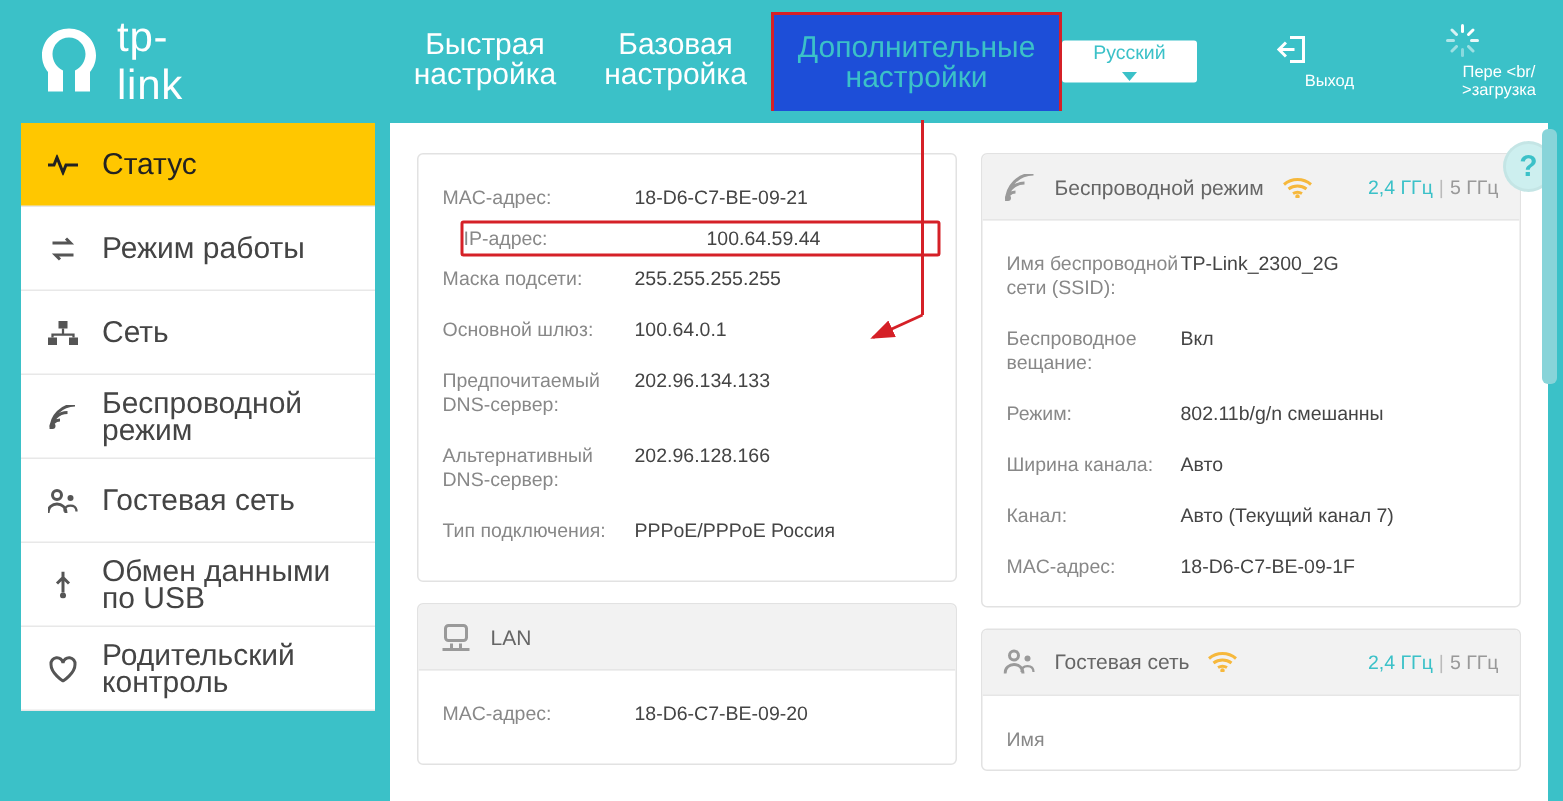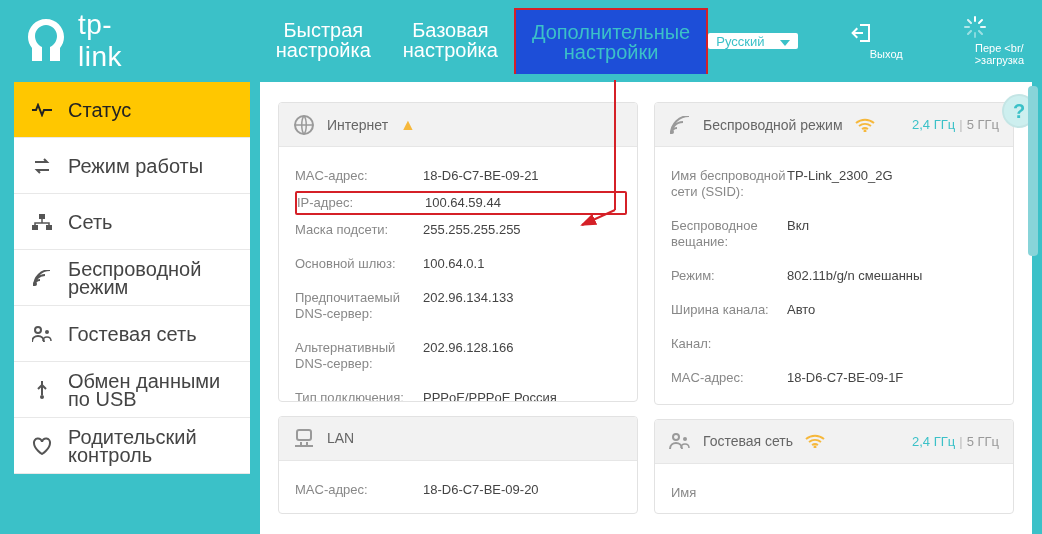--- a/index.html
+++ b/index.html
@@ -8,21 +8,21 @@
 
   
   .header { height: 82px; display: flex; align-items: center; padding: 0 18px 0 24px; }
   .logo-wrap { display: flex; align-items: center; gap: 10px; }
   .logo-mark svg { display: block; }
   .logo-text { color: #fff; font-size: 28px; font-weight: 500; letter-spacing: .5px; }
   .tabs { display: flex; margin-left: 120px; }
   .tab { color: #fff; text-align: center; font-size: 20px; line-height: 20px; padding: 12px 16px; cursor: pointer; white-space: pre-line; }
   .tab.selected { background: #1d4ed8; color: #3bc1c8; border: 2px solid #d52027; border-bottom: none; }
   .header-spacer { flex: 1; }
-  .lang-select { width: 100px; height: 16px; background: #fff; border-radius: 2px; display: flex; align-items: center; padding: 0 8px; color: #3bc1c8; font-size: 13px; justify-content: space-between; }
+  .lang-select { width: 100px; height: 28px; background: #fff; border-radius: 2px; display: flex; align-items: center; padding: 0 8px; color: #3bc1c8; font-size: 13px; justify-content: space-between; flex-direction: column; }
   .hdr-btn { display: flex; flex-direction: column; align-items: center; color: #fff; margin-left: 24px; font-size: 11px; }
   .hdr-btn .ic { height: 22px; display: flex; align-items: center; justify-content: center; }
   .hdr-btn .lbl { margin-top: 4px; text-align: center; line-height: 12px; white-space: pre-line; margin-left: 48px; }
 
   
   .sidebar { position: absolute; top: 82px; left: 14px; width: 236px; background: #fff; }
   .sb-item { height: 56px; display: flex; align-items: center; padding: 0 18px; gap: 16px; font-size: 20px; color: #444; border-bottom: 1px solid #e8e8e8; cursor: pointer; }
   .sb-item.active { background: #ffc700; color: #222; }
   .sb-ic { width: 20px; height: 20px; display: flex; align-items: center; justify-content: center; }
   .sb-label { flex: 1; line-height: 18px; }
@@ -41,21 +41,21 @@
   .panel-hd .bands .band-act { color: #3bc1c8; }
   .panel-hd .bands .sep { margin: 0 4px; color: #bbb; }
   .wifi-strength { color: #f6b83c; display: inline-flex; align-items: center; }
 
   .panel-bd { padding: 12px 16px 16px; }
   .row { display: flex; padding: 9px 0; font-size: 13px; }
   .row .k { width: 128px; color: #888; line-height: 16px; }
   .row .v { flex: 1; color: #444; word-break: break-word; }
   .row .k.wide { width: 116px; }
 
-  .highlight-box { border: 2px solid #d52027; border-radius: 2px; padding: 2px 6px 2px 0; margin: -2px -6px -2px 0; }
+  .highlight-box { border: 2px solid #d52027; border-radius: 2px; padding: 2px 6px 2px 0; margin: -2px -6px -2px 12px; gap: 34px; }
 
   
   .help-bubble { position: absolute; top: 94px; right: 6px; width: 34px; height: 34px; border-radius: 50%; background: #cdefef; color: #3bc1c8; display: flex; align-items: center; justify-content: center; font-size: 20px; font-weight: bold; z-index: 20; box-shadow: 0 0 0 2px rgba(0,0,0,.04) inset; }
 
   
   .scroll-track { position: absolute; right: 4px; top: 86px; bottom: 4px; width: 10px; background: transparent; z-index: 30; }
   .scroll-thumb { position: absolute; top: 0; width: 100%; height: 170px; background: #88d4d9; border-radius: 4px; }
 
   
   .annot-line { position: absolute; pointer-events: none; z-index: 15; }
@@ -194,30 +194,20 @@
       </span>
     <span class="sb-label">Родительский контроль</span>
   </div>
 </div>
 
 <div class="content">
   <div class="cols">
 
     <div class="col">
       <div class="panel">
-        <div class="panel-hd">
-          <span class="ic">
-              <svg width="22" height="22" viewBox="0 0 22 22">
-                <circle cx="11" cy="11" r="9" fill="none" stroke="#9a9a9a" stroke-width="2"></circle>
-                <path d="M2 11h18M11 2c3 3 3 15 0 18M11 2c-3 3-3 15 0 18" fill="none" stroke="#9a9a9a" stroke-width="1.5"></path>
-              </svg>
-            </span>
-          <span class="ttl">Интернет</span>
-          <span class="warn">▲</span>
-        </div>
         <div class="panel-bd">
           <div class="row">
               <div class="k">MAC-адрес:</div>
               <div class="v">18-D6-C7-BE-09-21</div>
             </div>
           <div class="row highlight-box">
               <div class="k">IP-адрес:</div>
               <div class="v">100.64.59.44</div>
             </div>
           <div class="row">
@@ -292,20 +282,21 @@
           <div class="row">
               <div class="k wide">Режим:</div>
               <div class="v">802.11b/g/n смешанны</div>
             </div>
           <div class="row">
               <div class="k wide">Ширина канала:</div>
               <div class="v">Авто</div>
             </div>
           <div class="row">
               <div class="k wide">Канал:</div>
+              <div class="v">Авто (Текущий канал 7)</div>
             </div>
           <div class="row">
               <div class="k wide">MAC-адрес:</div>
               <div class="v">18-D6-C7-BE-09-1F</div>
             </div>
           <div class="row">
               <div class="k wide">Состояние</div>
               <div class="v">Выключено</div>
             </div>
         </div>

